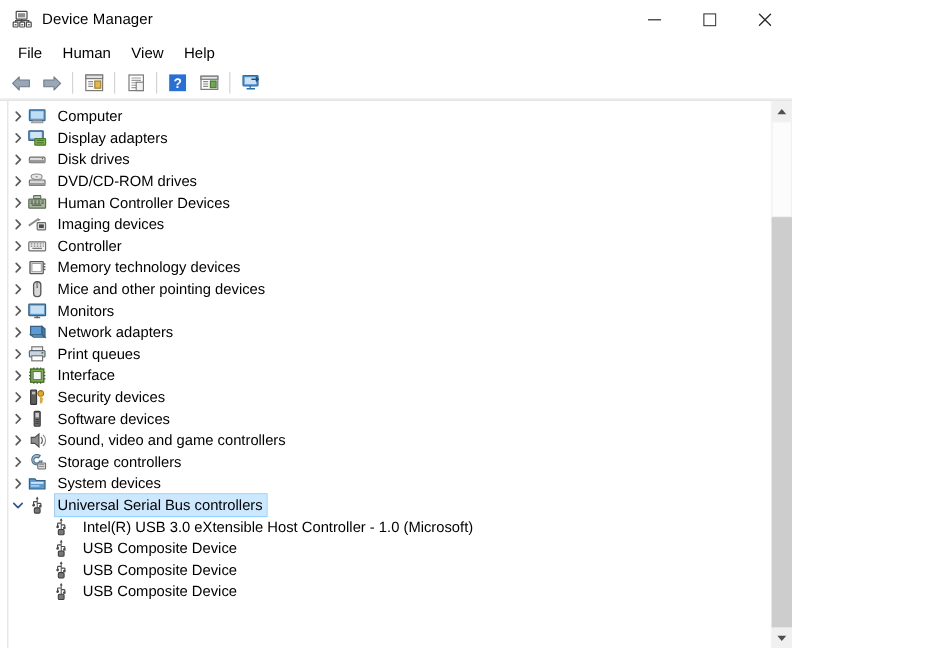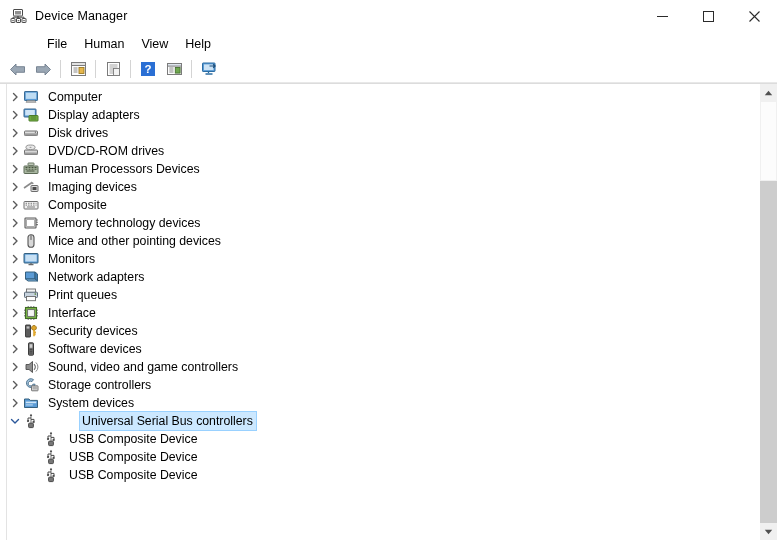--- a/index.html
+++ b/index.html
@@ -10,21 +10,21 @@
   body {
     width: 777px;
     height: 540px;
     overflow: hidden;
     font-family: "Liberation Sans", sans-serif;
     -webkit-font-smoothing: antialiased;
   }
 
   .window {
     position: relative;
-    width: 777px;
+    width: 660px;
     height: 540px;
     background: #ffffff;
     display: flex;
     flex-direction: column;
   }
 
   
   .titlebar {
     height: 32px;
     flex: 0 0 32px;
@@ -66,21 +66,20 @@
   }
 
   
   .menubar {
     height: 24px;
     flex: 0 0 24px;
     display: flex;
     align-items: center;
     padding-left: 7px;
     background: #ffffff;
-    margin-left: 32px;
   }
   .menu-item {
     font-size: 12.5px;
     color: #000000;
     padding: 3px 9px 3px 8px;
     cursor: default;
     white-space: nowrap;
   }
 
   
@@ -160,21 +159,20 @@
     font-size: 12.3px;
     color: #000000;
     line-height: 16px;
     padding: 1px 3px 1px 2px;
   }
   .row.child { padding-left: 36px; }
   .row.child .node-icon { margin-right: 8px; }
   .row.selected .label {
     background: #cce8ff;
     outline: 1px solid #99d1ff;
-    margin-left: 34px;
   }
 
   
   .vscroll {
     width: 17px;
     flex: 0 0 17px;
     background: #f0f0f0;
     position: relative;
     border-left: 1px solid #ffffff;
   }
@@ -387,21 +385,21 @@
             <div class="twisty">
               <svg width="10" height="10" viewBox="0 0 10 10">
                 <path d="M3.5 1.5 L7 5 L3.5 8.5" fill="none" stroke="#5a5a5a" stroke-width="1.4" stroke-linecap="round" stroke-linejoin="round"></path>
               </svg>
             </div>
             <div class="node-icon">
               <svg width="16" height="16" viewBox="0 0 16 16">
                 <use xlink:href="#ico-hid-icon"></use>
               </svg>
             </div>
-            <div class="label">Human Processors Devices</div>
+            <div class="label">Human Controller Devices</div>
           </div>
           <div class="row">
             <div class="twisty">
               <svg width="10" height="10" viewBox="0 0 10 10">
                 <path d="M3.5 1.5 L7 5 L3.5 8.5" fill="none" stroke="#5a5a5a" stroke-width="1.4" stroke-linecap="round" stroke-linejoin="round"></path>
               </svg>
             </div>
             <div class="node-icon">
               <svg width="16" height="16" viewBox="0 0 16 16">
                 <use xlink:href="#ico-imaging-device-icon"></use>
@@ -413,21 +411,21 @@
             <div class="twisty">
               <svg width="10" height="10" viewBox="0 0 10 10">
                 <path d="M3.5 1.5 L7 5 L3.5 8.5" fill="none" stroke="#5a5a5a" stroke-width="1.4" stroke-linecap="round" stroke-linejoin="round"></path>
               </svg>
             </div>
             <div class="node-icon">
               <svg width="16" height="16" viewBox="0 0 16 16">
                 <use xlink:href="#ico-keyboard-icon"></use>
               </svg>
             </div>
-            <div class="label">Composite</div>
+            <div class="label">Controller</div>
           </div>
           <div class="row">
             <div class="twisty">
               <svg width="10" height="10" viewBox="0 0 10 10">
                 <path d="M3.5 1.5 L7 5 L3.5 8.5" fill="none" stroke="#5a5a5a" stroke-width="1.4" stroke-linecap="round" stroke-linejoin="round"></path>
               </svg>
             </div>
             <div class="node-icon">
               <svg width="16" height="16" viewBox="0 0 16 16">
                 <use xlink:href="#ico-memory-device-icon"></use>
@@ -570,20 +568,28 @@
               <svg width="10" height="10" viewBox="0 0 10 10">
                 <path d="M1.5 3.5 L5 7 L8.5 3.5" fill="none" stroke="#2b579a" stroke-width="1.4" stroke-linecap="round" stroke-linejoin="round"></path>
               </svg>
             </div>
             <div class="node-icon">
               <svg width="16" height="16" viewBox="0 0 16 16">
                 <use xlink:href="#ico-usb-controller-icon"></use>
               </svg>
             </div>
             <div class="label">Universal Serial Bus controllers</div>
+          </div>
+          <div class="row child">
+            <div class="node-icon">
+              <svg width="16" height="16" viewBox="0 0 16 16">
+                <use xlink:href="#ico-usb-device-icon"></use>
+              </svg>
+            </div>
+            <div class="label">Intel(R) USB 3.0 eXtensible Host Controller - 1.0 (Microsoft)</div>
           </div>
           <div class="row child">
             <div class="node-icon">
               <svg width="16" height="16" viewBox="0 0 16 16">
                 <use xlink:href="#ico-usb-device-icon"></use>
               </svg>
             </div>
             <div class="label">USB Composite Device</div>
           </div>
           <div class="row child">

